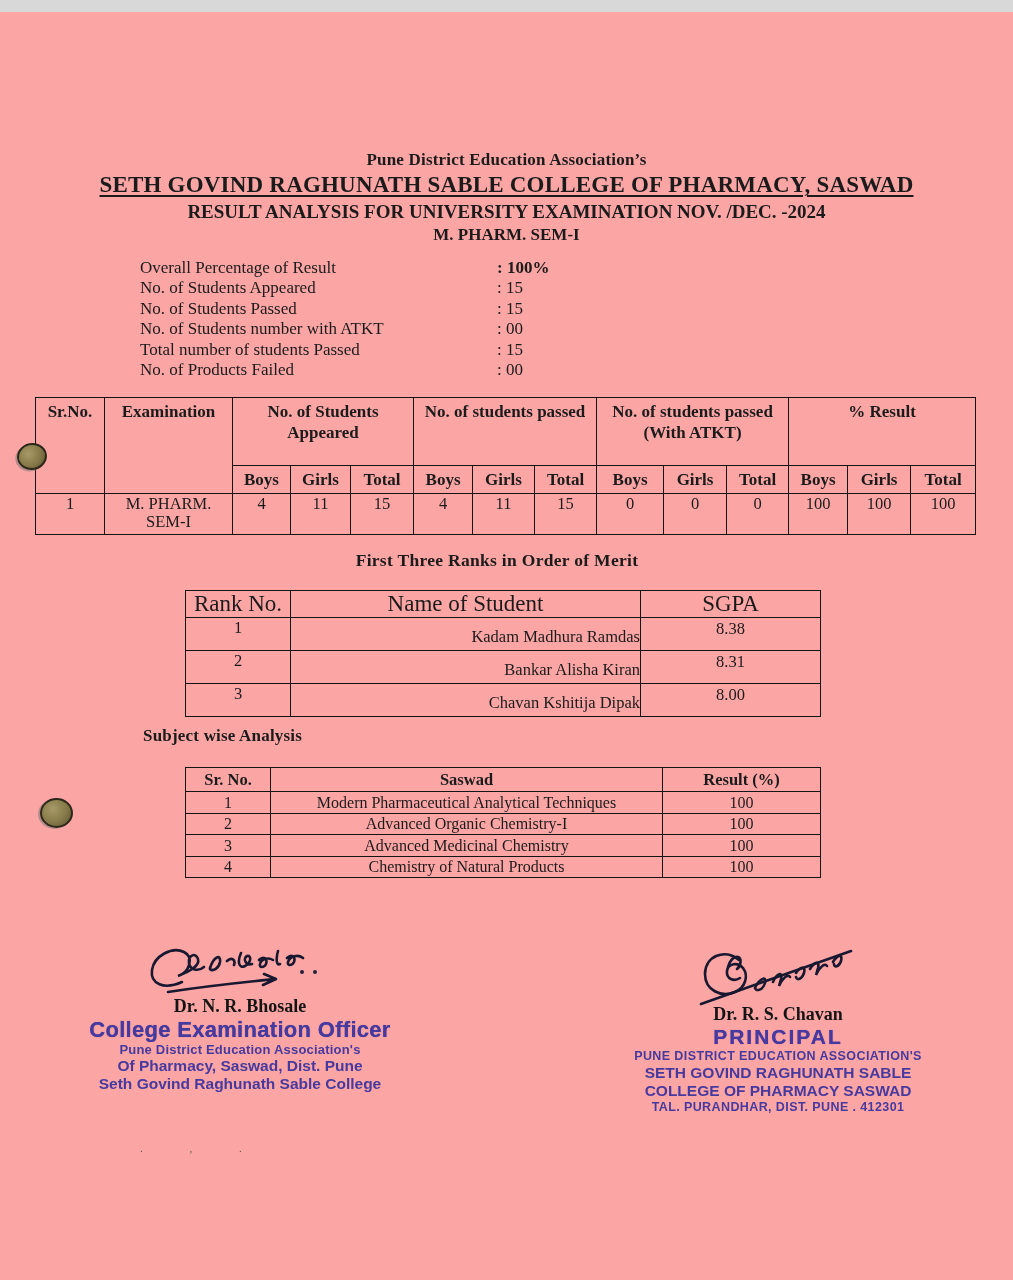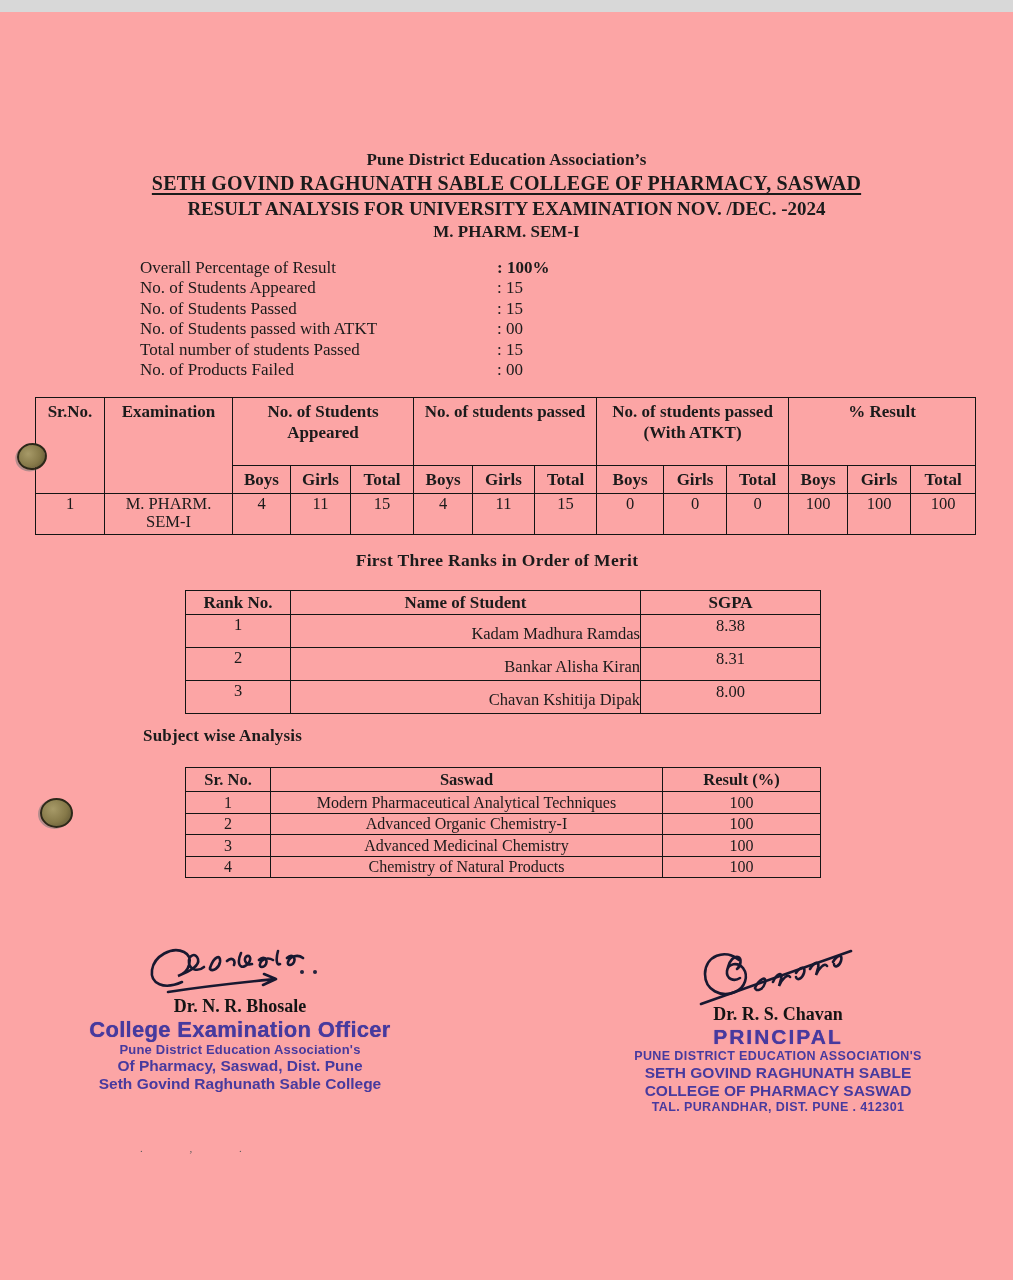--- a/index.html
+++ b/index.html
@@ -5,21 +5,21 @@
   html,body { margin:0; padding:0; background:#d8d8d8; }
   .page {
     position:relative; width:1013px; height:1280px; margin:12px auto;
     background:#fca5a5; overflow:hidden;
     font-family:"Liberation Serif","DejaVu Serif",serif; color:#1b1b1b;
   }
 
   
   .header { position:absolute; top:138px; left:0; width:100%; text-align:center; }
   .h-assoc   { font-size:17px; font-weight:bold; letter-spacing:0.2px; }
-  .h-college { font-size:20px; font-weight:bold; text-decoration:underline; text-underline-offset:3px; margin-top:2px; letter-spacing:0.2px; }
+  .h-college { font-size:23px; font-weight:bold; text-decoration:underline; text-underline-offset:3px; margin-top:2px; letter-spacing:0.2px; }
   .h-title   { font-size:19px; font-weight:bold; margin-top:3px; }
   .h-course  { font-size:17px; font-weight:bold; margin-top:2px; }
   .h-dept    { font-size:17.5px; font-weight:bold; margin-top:2px; letter-spacing:0.5px; }
 
   
   .summary { position:absolute; top:246px; left:140px; width:600px; font-size:17px; }
   .summary-row { display:flex; height:20.4px; align-items:flex-start; }
   .summary-label { width:357px; }
   .summary-row.bold-val .summary-value { font-weight:bold; }
 
@@ -30,21 +30,21 @@
   .result-table th { font-size:17px; font-weight:bold; vertical-align:top; padding-top:3px; }
   .rt-group-row th { height:64px; line-height:21px; }
   .rt-sub-row th { height:24px; line-height:22px; }
   .rt-data-row td { height:39px; vertical-align:top; font-size:16.5px; padding-top:1px; line-height:18px; }
   .rt-group-row .pad { padding-left:6px; padding-right:6px; }
 
   
   .ranks-heading { position:absolute; top:538px; left:0; width:994px; text-align:center; font-size:17.5px; font-weight:bold; letter-spacing:0.3px; }
   .ranks-table { position:absolute; top:578px; left:185px; width:635px; }
   .ranks-table th, .ranks-table td { border:1.7px solid #141414; padding:0; }
-  .ranks-table th { font-size:17px; font-weight:bold; text-align:center; height:23px; vertical-align:middle; }
+  .ranks-table th { font-size:23px; font-weight:normal; text-align:center; height:23px; vertical-align:middle; }
   .ranks-table td { height:29px; font-size:16.5px; }
   .ranks-table td.rk { text-align:center; vertical-align:top; line-height:18px; padding-top:1px; }
   .ranks-table td.nm { text-align:right; vertical-align:bottom; padding-left:18px; padding-bottom:3px; }
   .ranks-table td.sg { text-align:center; vertical-align:top; line-height:18px; padding-top:2px; }
 
   
   .subjects-heading { position:absolute; top:714px; left:143px; font-size:17px; font-weight:bold; letter-spacing:0.2px; }
   .subjects-table { position:absolute; top:755px; left:185px; width:635px; }
   .subjects-table th, .subjects-table td { border:1.6px solid #141414; padding:0; text-align:center; }
   .subjects-table th { font-size:16.5px; font-weight:bold; height:23px; vertical-align:middle; }
@@ -94,21 +94,21 @@
     </div>
     <div class="summary-row">
       <span class="summary-label">No. of Students Appeared</span>
       <span class="summary-value">: 15</span>
     </div>
     <div class="summary-row">
       <span class="summary-label">No. of Students Passed</span>
       <span class="summary-value">: 15</span>
     </div>
     <div class="summary-row">
-      <span class="summary-label">No. of Students passed with ATKT</span>
+      <span class="summary-label">No. of Students number with ATKT</span>
       <span class="summary-value">: 00</span>
     </div>
     <div class="summary-row">
       <span class="summary-label">Total number of students Passed</span>
       <span class="summary-value">: 15</span>
     </div>
     <div class="summary-row">
       <span class="summary-label">No. of Products Failed</span>
       <span class="summary-value">: 00</span>
     </div>

